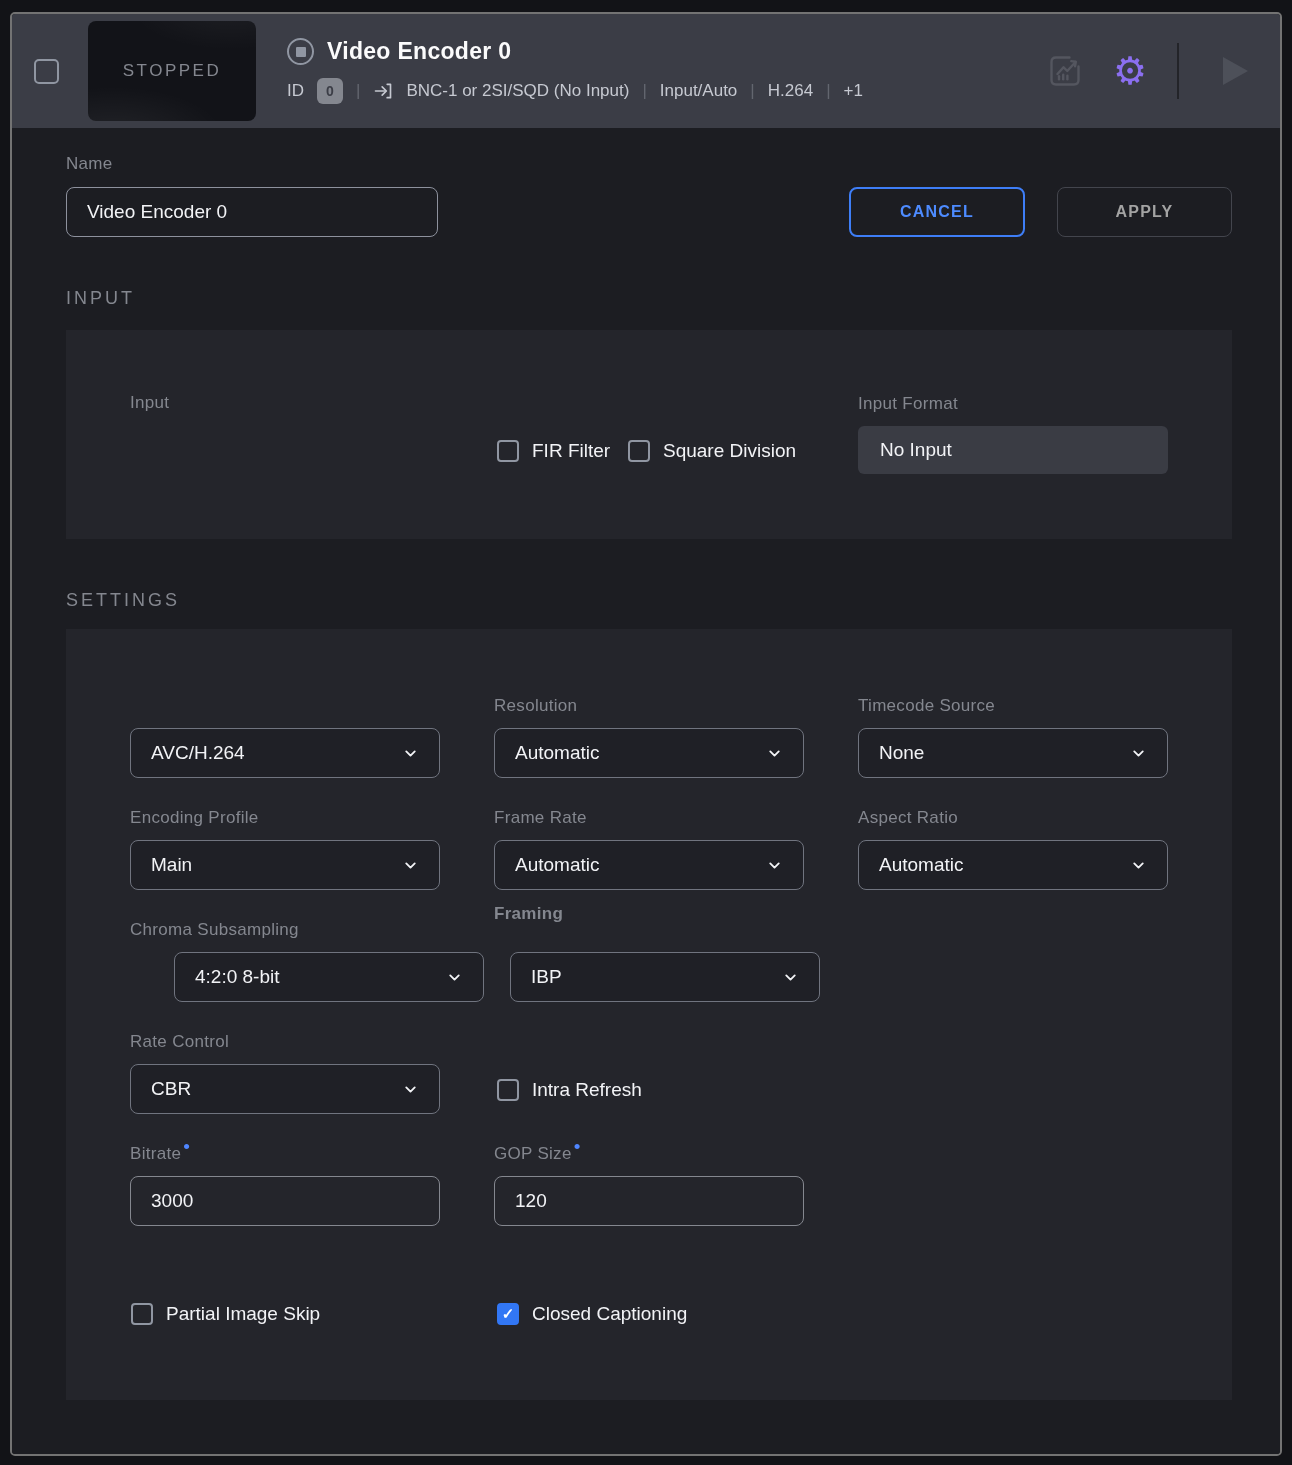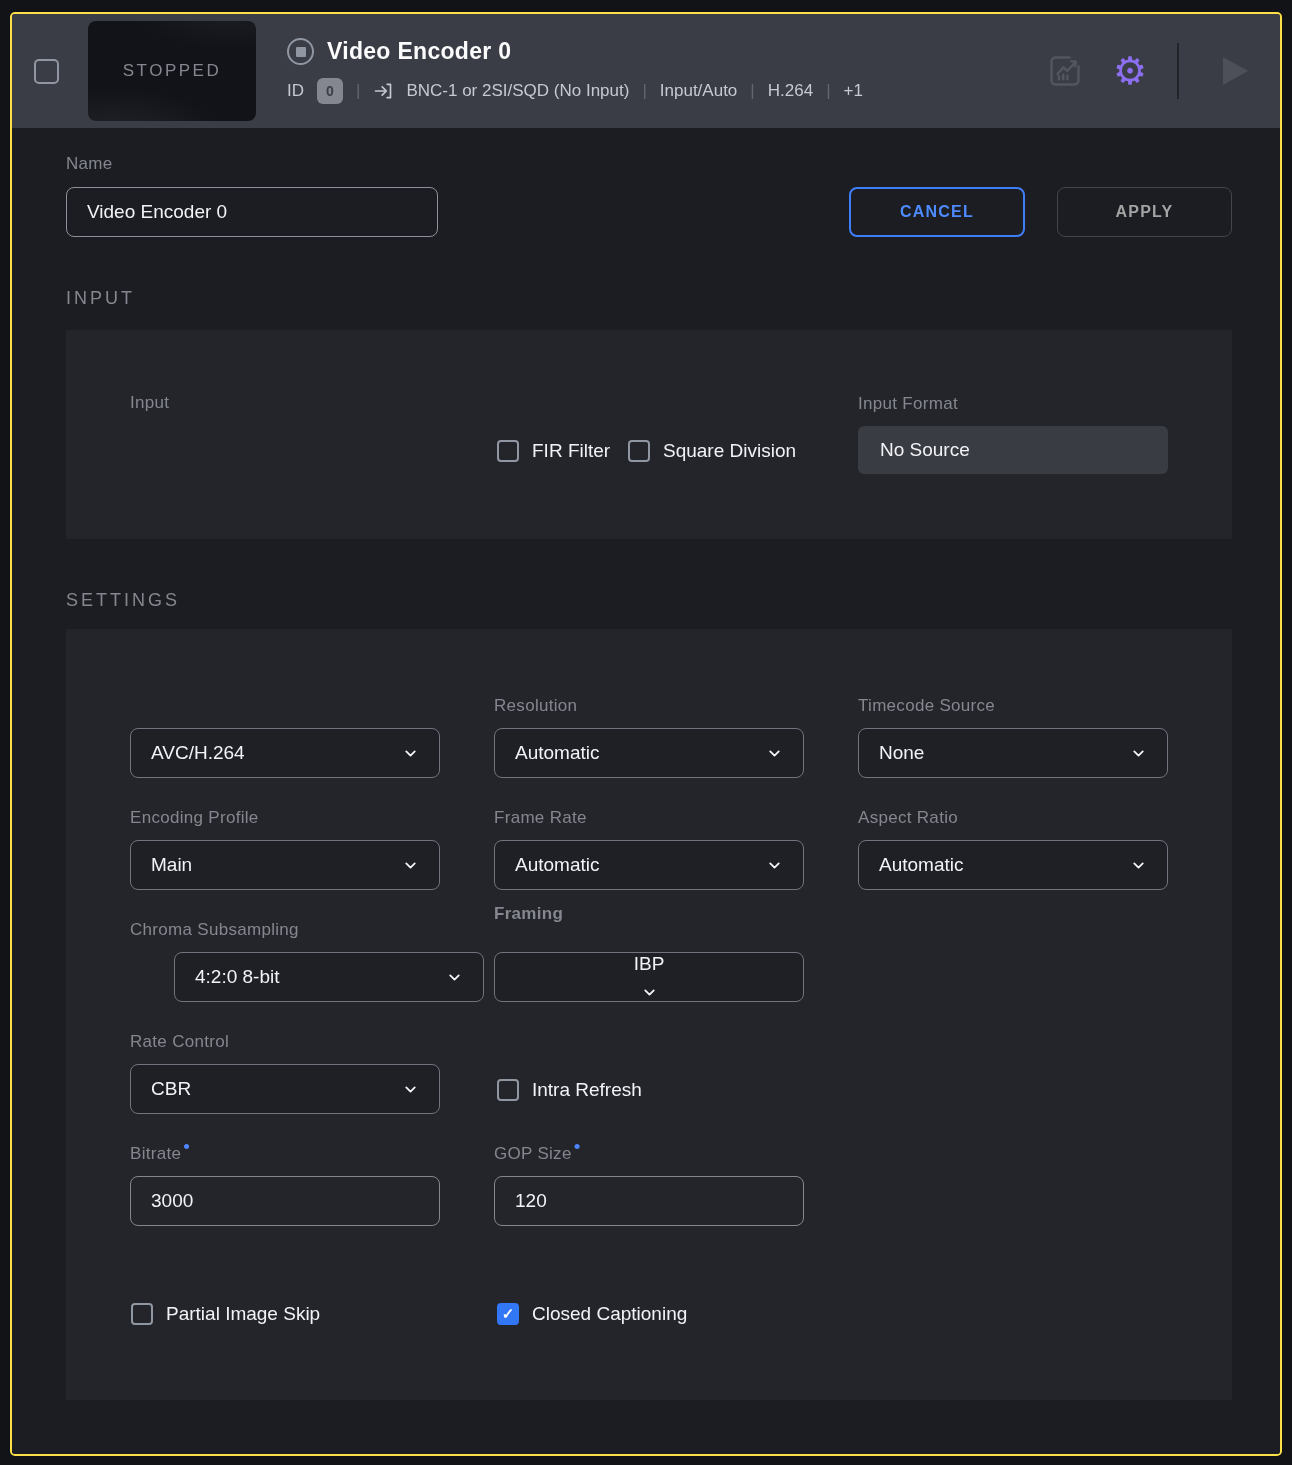--- a/index.html
+++ b/index.html
@@ -1,20 +1,20 @@
 <!DOCTYPE html>
 <html><head>
 <meta charset="utf-8">
 <style>
   * { margin:0; padding:0; box-sizing:border-box; }
   html,body { width:1292px; height:1465px; background:#121317; overflow:hidden;
     font-family:"Liberation Sans", sans-serif; }
 
   .card { position:absolute; left:10px; top:12px; width:1272px; height:1444px;
-    border:2px solid #fde047; border-radius:5px; background:#1c1d22; overflow:hidden; }
+    border:2px solid #737373; border-radius:5px; background:#1c1d22; overflow:hidden; }
 
   
   .hdr { position:relative; height:114px; background:#3b3d46; }
   .hdr-check { position:absolute; left:22px; top:45px; width:25px; height:25px;
     border:2px solid #9096a2; border-radius:5px; background:transparent; cursor:pointer; }
   .thumb { position:absolute; left:76px; top:7px; width:168px; height:100px; border-radius:8px;
     background:
       radial-gradient(120% 90% at 15% 115%, rgba(255,255,255,0.07), transparent 55%),
       radial-gradient(110% 80% at 85% -15%, rgba(255,255,255,0.05), transparent 55%),
       #121318;
@@ -141,21 +141,21 @@
       <div class="chk-row" style="left:431px; top:110px;">
         <span class="chk-box">✓</span>
         <span class="chk-lab">FIR Filter</span>
       </div>
       <div class="chk-row" style="left:562px; top:110px;">
         <span class="chk-box">✓</span>
         <span class="chk-lab">Square Division</span>
       </div>
 
       <label class="flabel" style="left:792px; top:64px;">Input Format</label>
-      <div class="ro-field" style="left:792px; top:96px;">No Source</div>
+      <div class="ro-field" style="left:792px; top:96px;">No Input</div>
     </div>
 
     <div class="heading" style="left:54px; top:462px;">SETTINGS</div>
 
     <div class="panel" style="top:501px; height:771px;">
 
       <label class="flabel" style="left:64px; top:67px;margin-top:44px;">Codec Algorithm</label>
       <div class="select" style="left:64px; top:99px;">
         <span class="sel-val">AVC/H.264</span>
         <span class="chev">
@@ -219,21 +219,21 @@
       <div class="select" style="left:64px; top:323px;margin-left:44px;">
         <span class="sel-val">4:2:0 8-bit</span>
         <span class="chev">
           <svg width="17" height="17" viewBox="0 0 24 24" fill="none" stroke="#f2f3f6" stroke-width="2.6" stroke-linecap="round" stroke-linejoin="round">
               <path d="M6 9 l6 6 6 -6"></path>
             </svg>
         </span>
       </div>
 
       <label class="flabel" style="left:428px; top:275px;font-weight:bold;">Framing</label>
-      <div class="select" style="left:428px; top:323px;flex-direction:column;">
+      <div class="select" style="left:444px; top:323px;">
         <span class="sel-val">IBP</span>
         <span class="chev">
           <svg width="17" height="17" viewBox="0 0 24 24" fill="none" stroke="#f2f3f6" stroke-width="2.6" stroke-linecap="round" stroke-linejoin="round">
               <path d="M6 9 l6 6 6 -6"></path>
             </svg>
         </span>
       </div>
 
       <label class="flabel" style="left:64px; top:403px;">Rate Control</label>
       <div class="select" style="left:64px; top:435px;">

